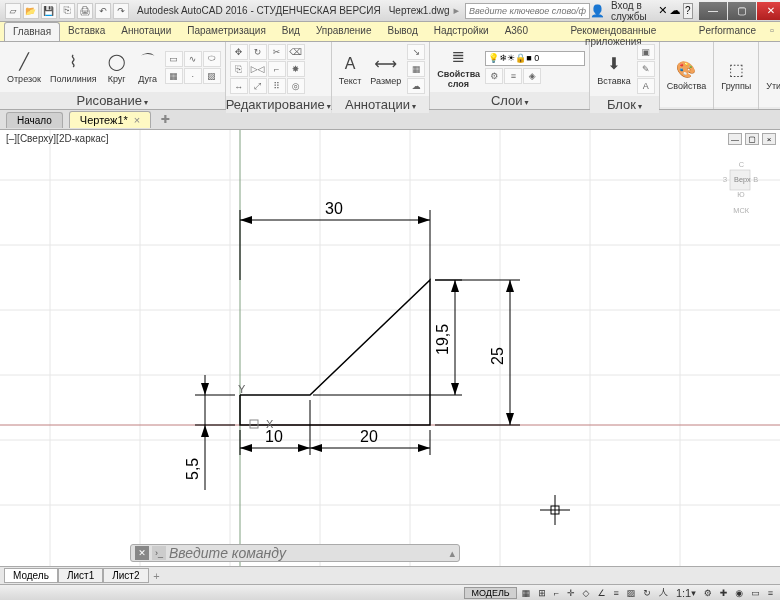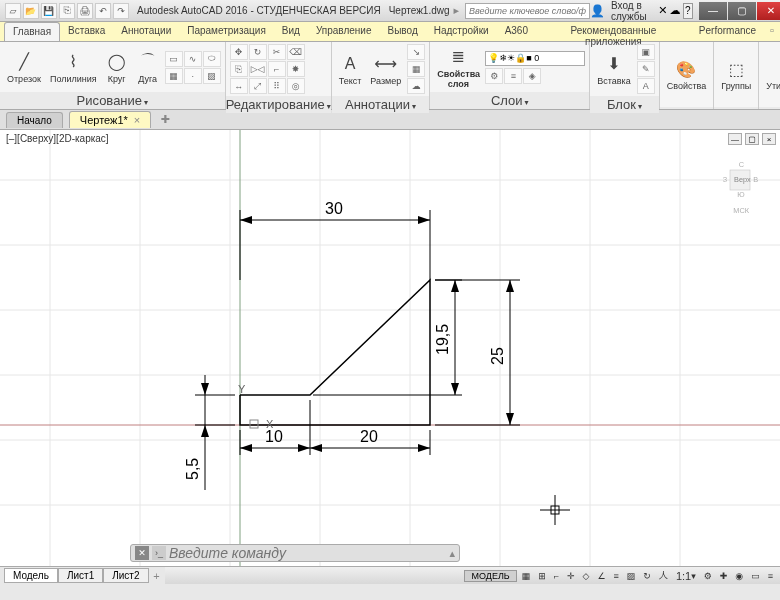--- a/index.html
+++ b/index.html
@@ -365,21 +365,21 @@
   </svg>
   
   <div class="cmdline" style="position:absolute;bottom:4px;left:130px;width:330px;border:1px solid #aaa;border-radius:3px;">
     <div class="cmd-ico">✕</div>
     <div class="cmd-ico" style="background:#ccc;color:#555;">›_</div>
     <input class="cmd-input" placeholder="Введите команду" style="">
     <span style="color:#888;">▴</span>
   </div>
 </div>
 
-<div style="display:flex;height:34px;">
+<div style="display:flex;height:34px;flex-direction:column;">
   <div class="layout-tabs" style="flex:0 0 auto;border-top:1px solid #aaa;">
     <div class="layout-tab active">Модель</div>
     <div class="layout-tab">Лист1</div>
     <div class="layout-tab">Лист2</div>
     <div class="add-tab">+</div>
   </div>
   <div class="statusbar" style="flex:1;">
     <div class="status-right">
       <div class="st-model">МОДЕЛЬ</div>
       <div class="st-btn">▦</div>

